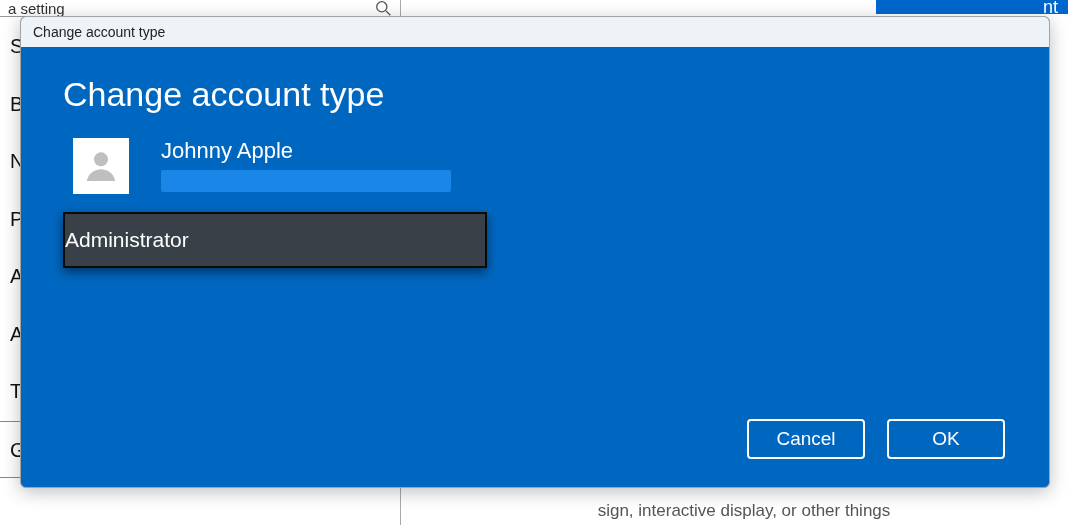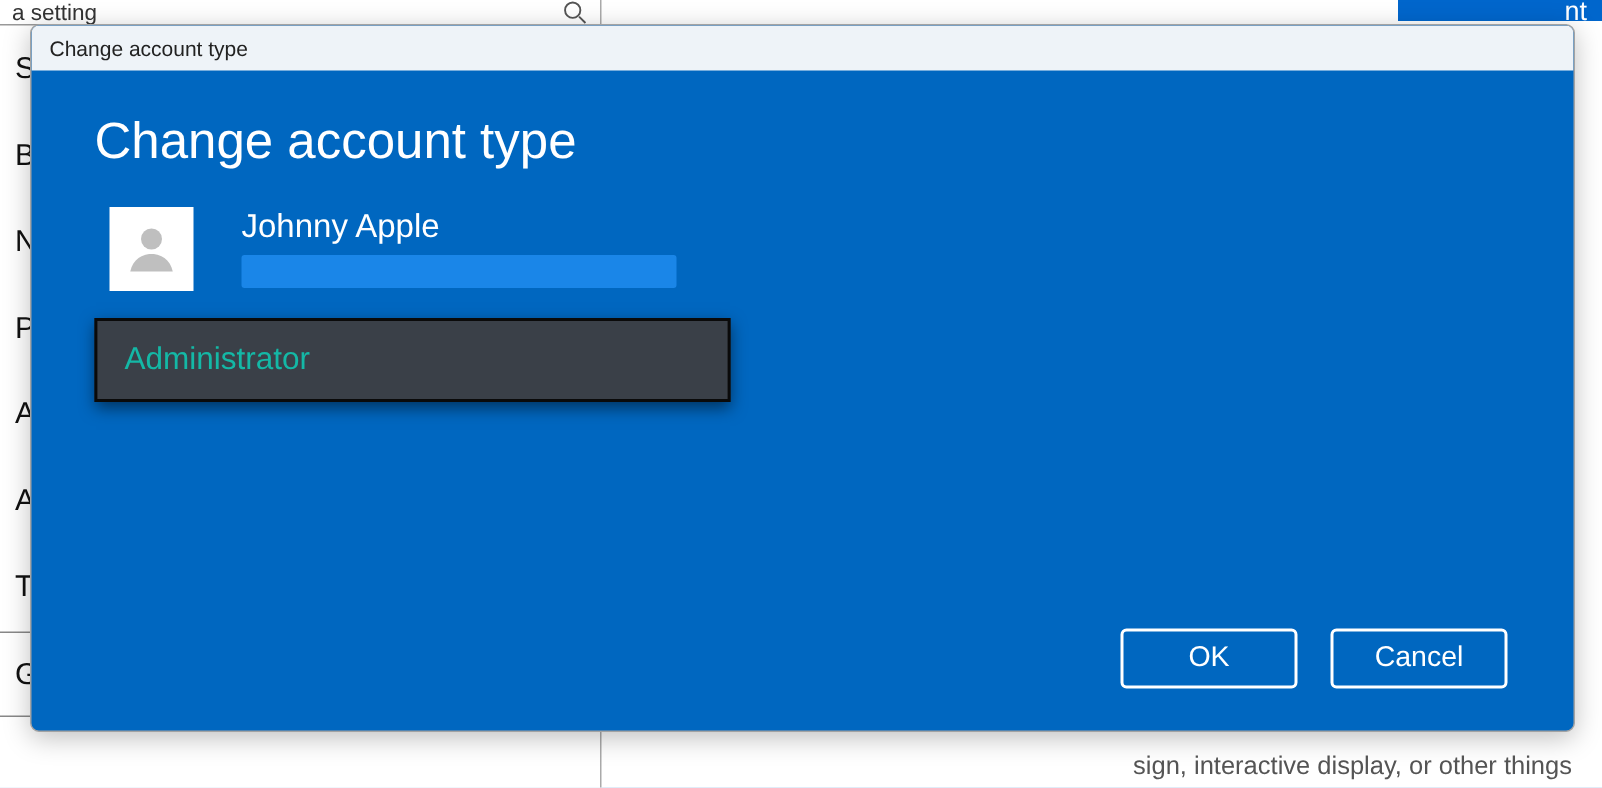--- a/index.html
+++ b/index.html
@@ -3,36 +3,36 @@
 <meta charset="utf-8">
 <style>
   html,body{margin:0;padding:0;width:1068px;height:525px;overflow:hidden;font-family:"Segoe UI",Arial,sans-serif;background:#fff;color:#000}
   .bg{position:absolute;inset:0;background:#fff}
   .sidebar{position:absolute;left:0;top:0;width:400px;height:525px;background:#fff;border-right:1px solid #aaa}
   .search-row{position:absolute;left:0;top:0;right:0;height:16px;border-bottom:1px solid #999;display:flex;padding:0 8px;font-size:15px;color:#333}
   .search-row .q{flex:1}
   .nav{position:absolute;left:10;top:18px;width:100%}
   .nav-item{height:57.5px;line-height:57.5px;padding-left:10px;font-size:20px;color:#111;border-bottom:1px solid rgba(0,0,0,0);box-sizing:border-box}
   .nav-last{border-top:1px solid #888;border-bottom:1px solid #888}
-  .right-desc{position:absolute;left:440px;right:20px;bottom:4px;font-size:17px;color:#555;text-align:right;}
-  .top-strip{position:absolute;top:0;right:0;width:136px;height:14px;background:#0066cc}
+  .right-desc{position:absolute;left:440px;right:20px;bottom:4px;font-size:17px;color:#555;text-align:center;}
+  .top-strip{position:absolute;top:0;right:0;width:192px;height:14px;background:#0066cc}
   .top-strip span{color:#fff;font-size:18px;line-height:14px;padding-right:10px;float:right}
 
   .dialog{position:absolute;left:20px;top:16px;width:1028px;height:470px;background:#0067c0;border:1px solid #a3a3a3;border-radius:6px;box-shadow:0 4px 18px rgba(0,0,0,.25);overflow:hidden}
   .dlg-titlebar{height:30px;background:#eef3f8;display:flex;align-items:center;padding:0 12px;font-size:14px;color:#222}
   .dlg-body{position:absolute;left:0;top:30px;right:0;bottom:0;padding:28px 42px 0 42px;box-sizing:border-box}
   .dlg-heading{color:#fff;font-size:34px;font-weight:400;margin:0 0 24px 0}
   .user-row{display:flex;align-items:flex-start;gap:32px;margin-left:10px}
   .avatar{width:56px;height:56px;background:#fff;display:flex;align-items:center;justify-content:center}
   .avatar svg{width:40px;height:40px;fill:#bfbfbf}
   .user-info{display:flex;flex-direction:column;gap:6px}
   .user-name{color:#fff;font-size:22px}
   .user-email{width:290px;height:22px;background:#1a86e8;border-radius:2px}
   .dropdown{margin-top:18px;width:420px;background:#1e1e1e;border:2px solid #0a0a0a;box-shadow:0 4px 10px rgba(0,0,0,.5)}
-  .dd-item{height:52px;line-height:52px;padding-left:18px;font-size:21px;color:#14b8a6;cursor:default;position:relative}
+  .dd-item{height:52px;line-height:52px;font-size:21px;color:#ffffff;cursor:default;position:relative}
   .dd-current{background:#3a4048}
   .dd-highlight{background:#0b1e6e}
   .cursor{position:absolute;right:14px;top:16px;width:18px;height:22px;pointer-events:none}
   .cursor svg{width:18px;height:22px}
   .dlg-buttons{position:absolute;right:44px;bottom:28px;display:flex;gap:22px}
   .dlg-btn{min-width:118px;height:40px;border:2px solid #fff;background:transparent;color:#fff;font-size:19px;border-radius:4px;cursor:pointer}
   .search-icon{width:17px;height:17px;stroke:#555;stroke-width:1.5;fill:none}
 </style>
 </head>
 <body>
@@ -83,17 +83,17 @@
       </div>
     </div>
 
     <div class="dropdown">
       <div class="dd-item dd-current">
         <span>Administrator</span>
       </div>
     </div>
 
     <div class="dlg-buttons">
+      <button class="dlg-btn">Cancel</button>
       <button class="dlg-btn">OK</button>
-      <button class="dlg-btn">Cancel</button>
     </div>
   </div>
 </div>
 
 </body></html>

